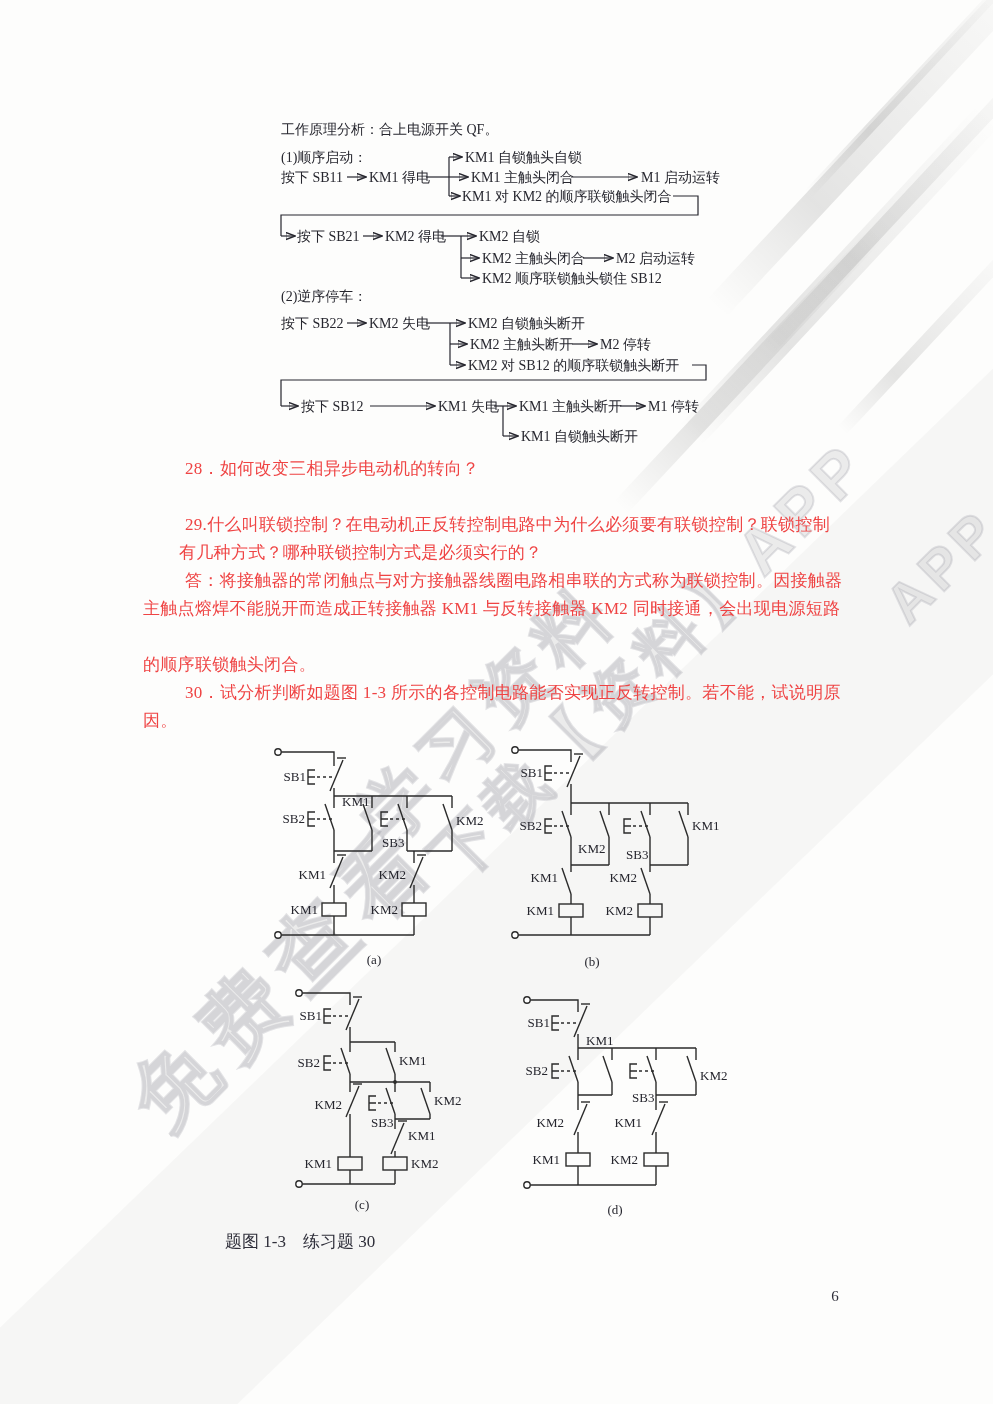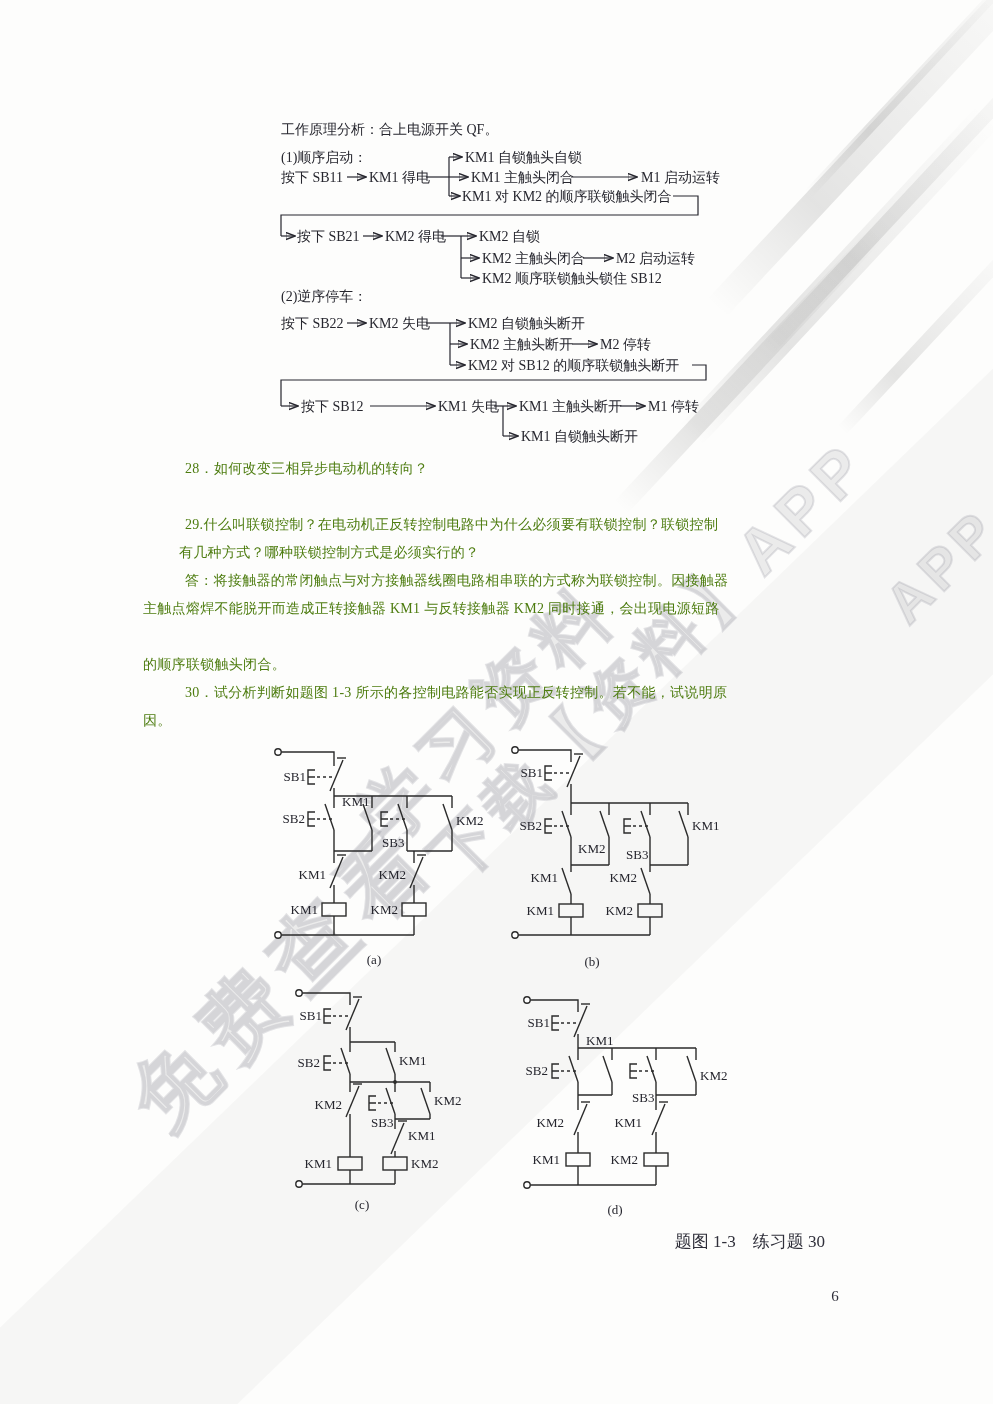--- a/index.html
+++ b/index.html
@@ -10,27 +10,27 @@
       color:rgba(125,125,138,0.14);-webkit-text-stroke:2px rgba(125,125,138,0.20);
       font-family:"Liberation Sans","DejaVu Sans",sans-serif;z-index:1;pointer-events:none;}
   .streak{position:absolute;transform:rotate(-47deg);z-index:0;pointer-events:none;
       background:linear-gradient(90deg,rgba(0,0,0,0) 0%,rgba(0,0,0,0.10) 30%,rgba(0,0,0,0.045) 70%,rgba(0,0,0,0) 100%);}
   .band{position:absolute;transform:rotate(-44deg);background:rgba(0,0,0,0.028);z-index:0;pointer-events:none;}
   
   .fl-svg{position:absolute;left:268px;top:116px;z-index:2;}
   .fl-svg text{font-size:14px;fill:#26262e;font-family:"Liberation Serif","DejaVu Serif",serif;}
   .fl-svg path,.fl-svg line{stroke:#26262e;stroke-width:1.2;fill:none;}
   
-  .bl{position:absolute;height:28px;line-height:28px;font-size:14px;letter-spacing:0.3px;
-      white-space:nowrap;color:#4d7c0f;z-index:2;}
+  .bl{position:absolute;height:28px;line-height:28px;font-size:17px;letter-spacing:0.3px;
+      white-space:nowrap;color:#ef4444;z-index:2;}
   
   .ckt{position:absolute;z-index:2;}
   .ckt path,.ckt line,.ckt rect,.ckt use{stroke:#2b2b2b;stroke-width:1.4;fill:none;}
   .ckt text{font-size:13px;fill:#26262e;stroke:none;font-family:"Liberation Serif","DejaVu Serif",serif;}
-  .caption{position:absolute;left:225px;top:1230px;width:600px;text-align:right;font-size:17px;z-index:2;}
+  .caption{position:absolute;left:225px;top:1230px;width:600px;text-align:left;font-size:17px;z-index:2;}
   .pagenum{position:absolute;left:820px;top:1288px;width:30px;text-align:center;font-size:15px;z-index:2;}
 </style>
 </head>
 <body>
 
 <div class="page">
 
   <div class="streak" style="left:640px;top:120px;width:480px;height:26px;"></div>
   <div class="streak" style="left:700px;top:190px;width:420px;height:14px;"></div>
   <div class="streak" style="left:620px;top:260px;width:440px;height:30px;"></div>

